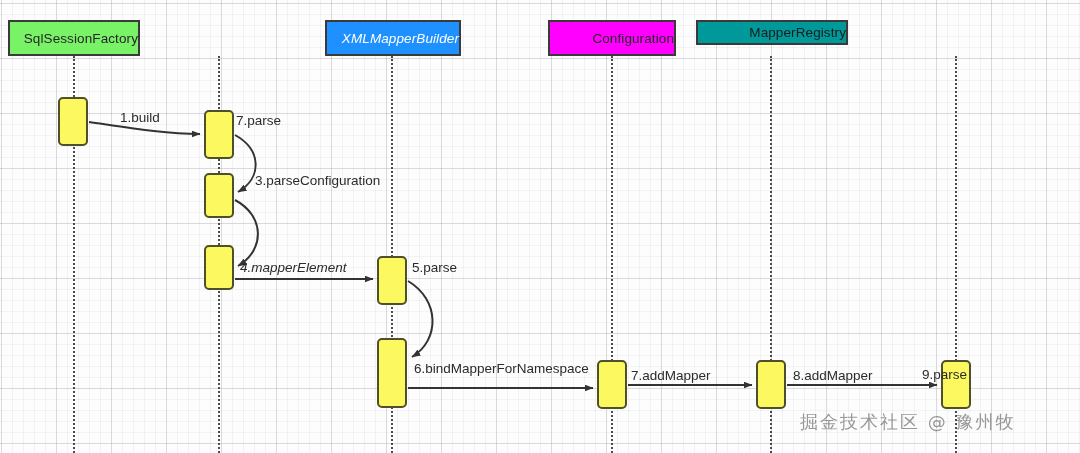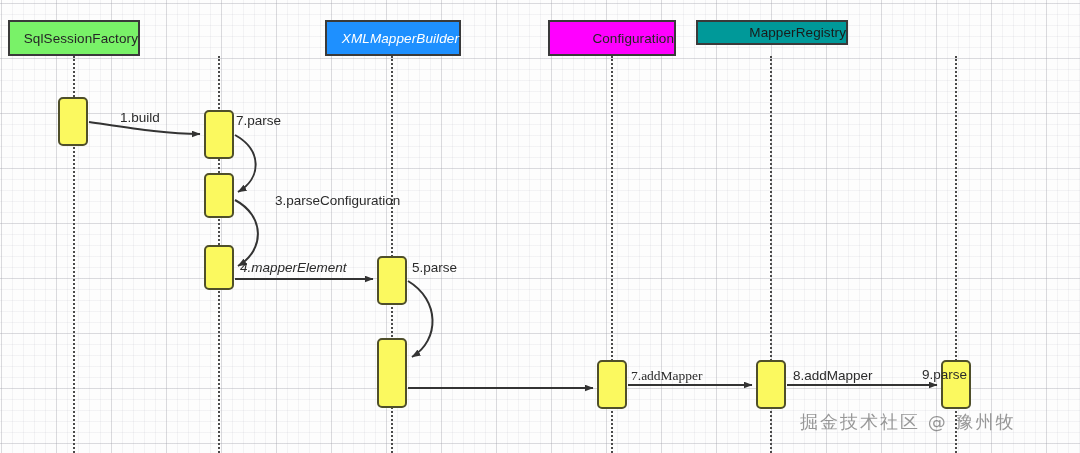--- a/index.html
+++ b/index.html
@@ -140,28 +140,29 @@
   <div class="activation" style="left:597px; top:360px; width:30px; height:49px;"></div>
 
   <div class="activation" style="left:756px; top:360px; width:30px; height:49px;"></div>
 
   <div class="activation" style="left:941px; top:360px; width:30px; height:49px;"></div>
 
   <div class="msg-label" style="left:120px; top:110px;">1.build</div>
 
   <div class="msg-label" style="left:236px; top:113px;">7.parse</div>
 
-  <div class="msg-label" style="left:255px; top:193px;margin-left:20px;">3.parseConfiguration</div>
+  <div class="msg-label" style="left:255px; top:173px;">3.parseConfiguration</div>
 
   <div class="msg-label" style="left:240px; top:260px;font-style:italic;">4.mapperElement</div>
 
   <div class="msg-label" style="left:412px; top:260px;">5.parse</div>
 
+  <div class="msg-label" style="left:414px; top:361px;">6.bindMapperForNamespace</div>
 
-  <div class="msg-label" style="left:631px; top:368px;font-family:Liberation Serif, serif;">7.addMapper</div>
+  <div class="msg-label" style="left:631px; top:368px;">7.addMapper</div>
 
   <div class="msg-label" style="left:793px; top:368px;">8.addMapper</div>
 
   <div class="msg-label" style="left:922px; top:367px;">9.parse</div>
 
   <div class="watermark" style="left:800px; top:410px;">掘金技术社区 @ 豫州牧</div>
 
 </div>
 
 </body></html>

